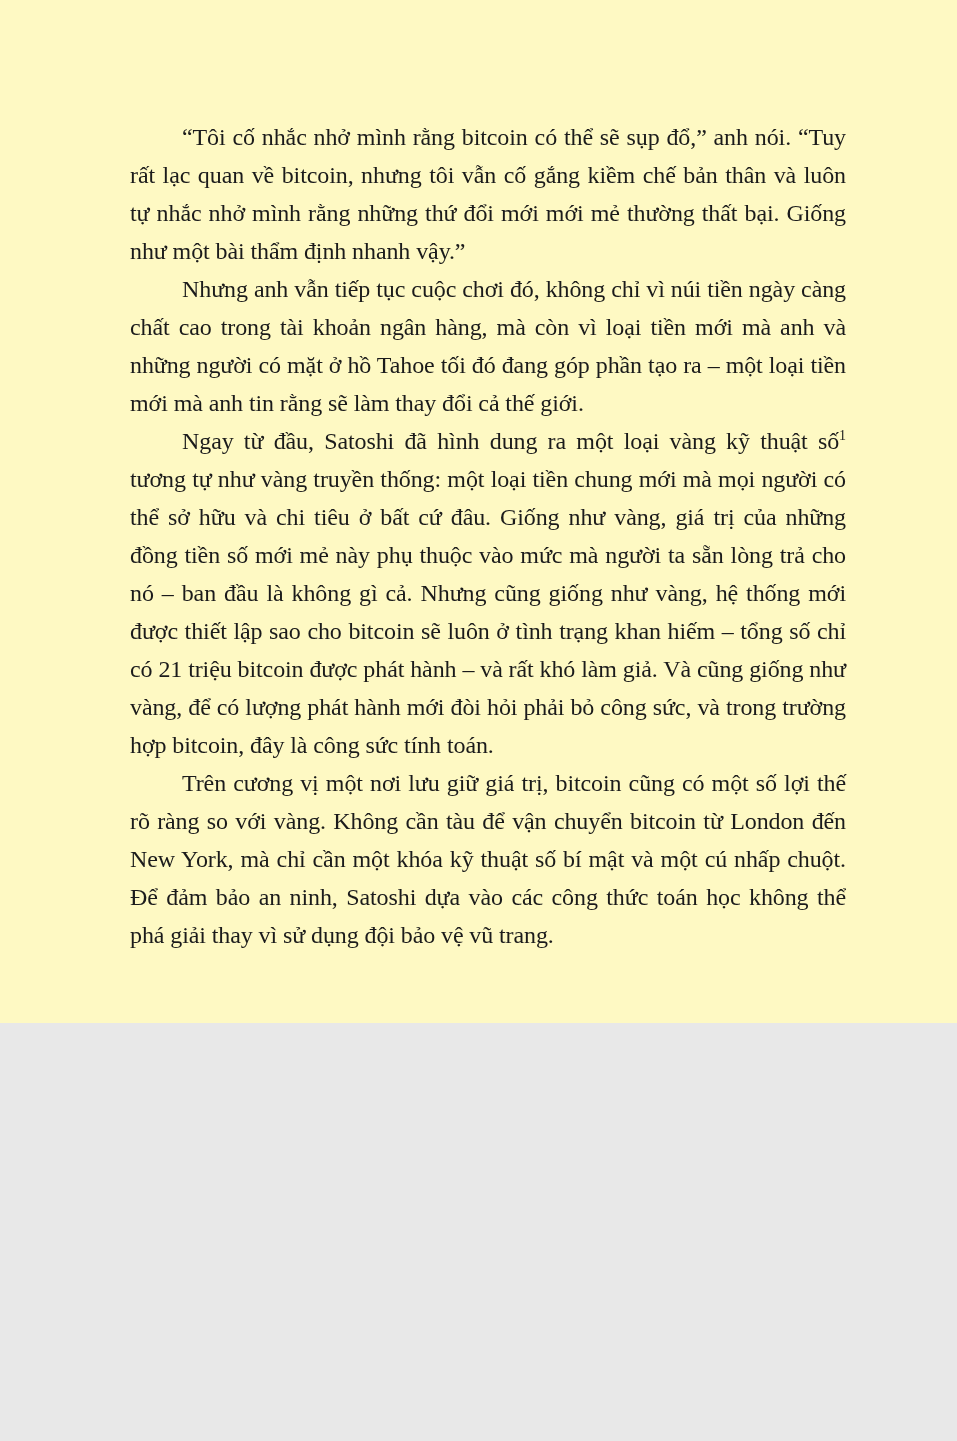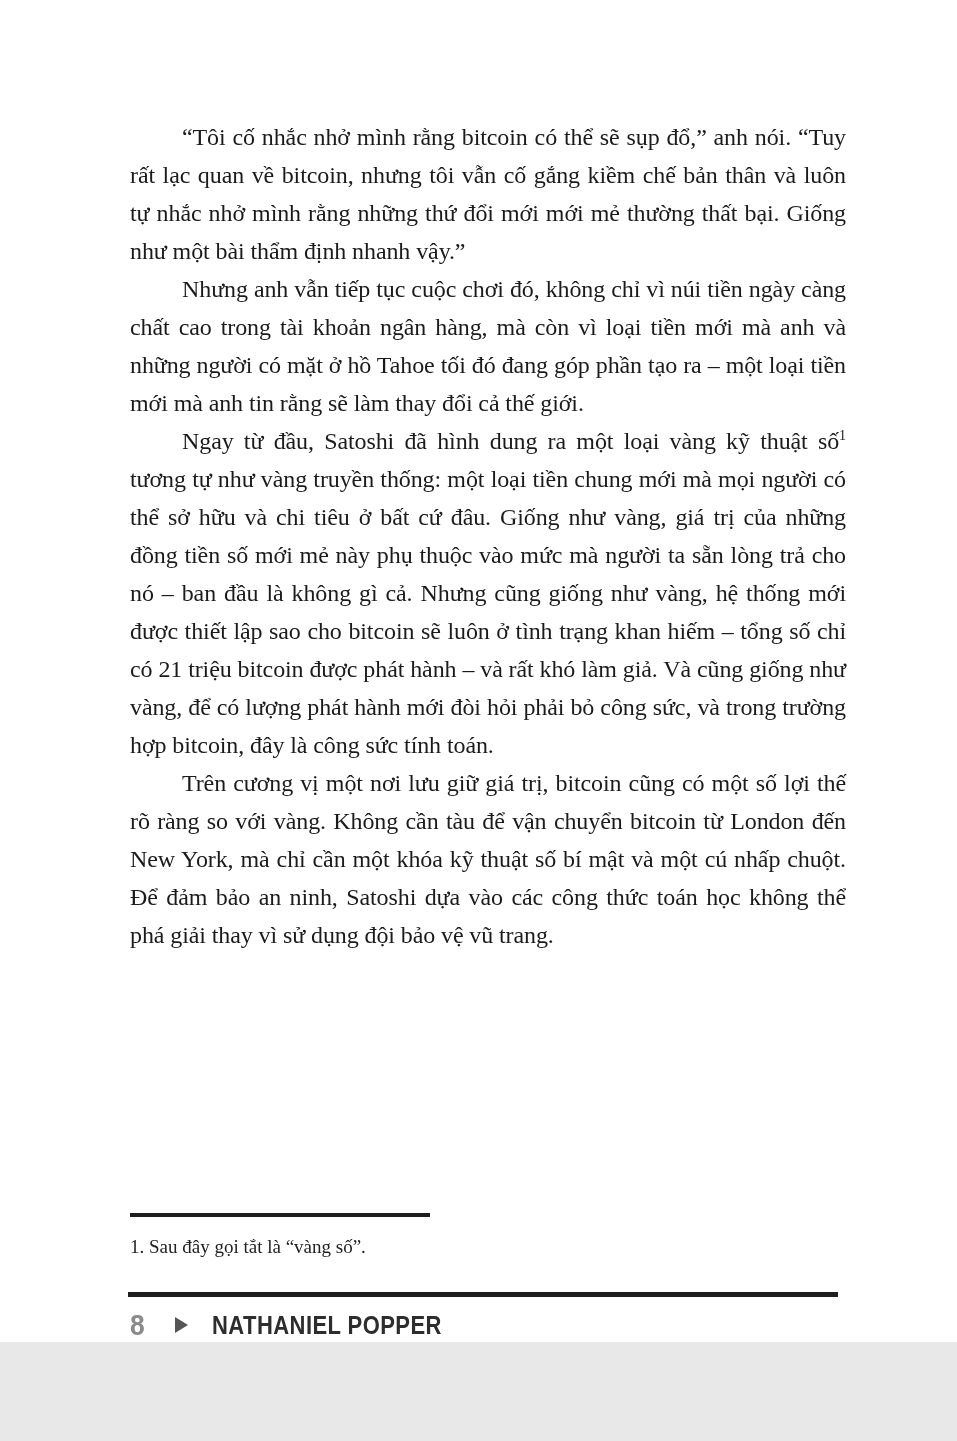--- a/index.html
+++ b/index.html
@@ -4,23 +4,23 @@
 <title>Book page</title>
 <style>
   html, body {
     margin: 0;
     padding: 0;
     background: #e8e8e8;
   }
   .page {
     position: relative;
     width: 957px;
-    height: 1342px;
+    height: 1023px;
     margin: 0 auto;
-    background: #ffffff;
+    background: #fef9c3;
     overflow: hidden;
     font-family: "Liberation Serif", "DejaVu Serif", serif;
     color: #1b1b1b;
   }
   .text-block {
     position: absolute;
     left: 130px;
     top: 118px;
     width: 716px;
   }

